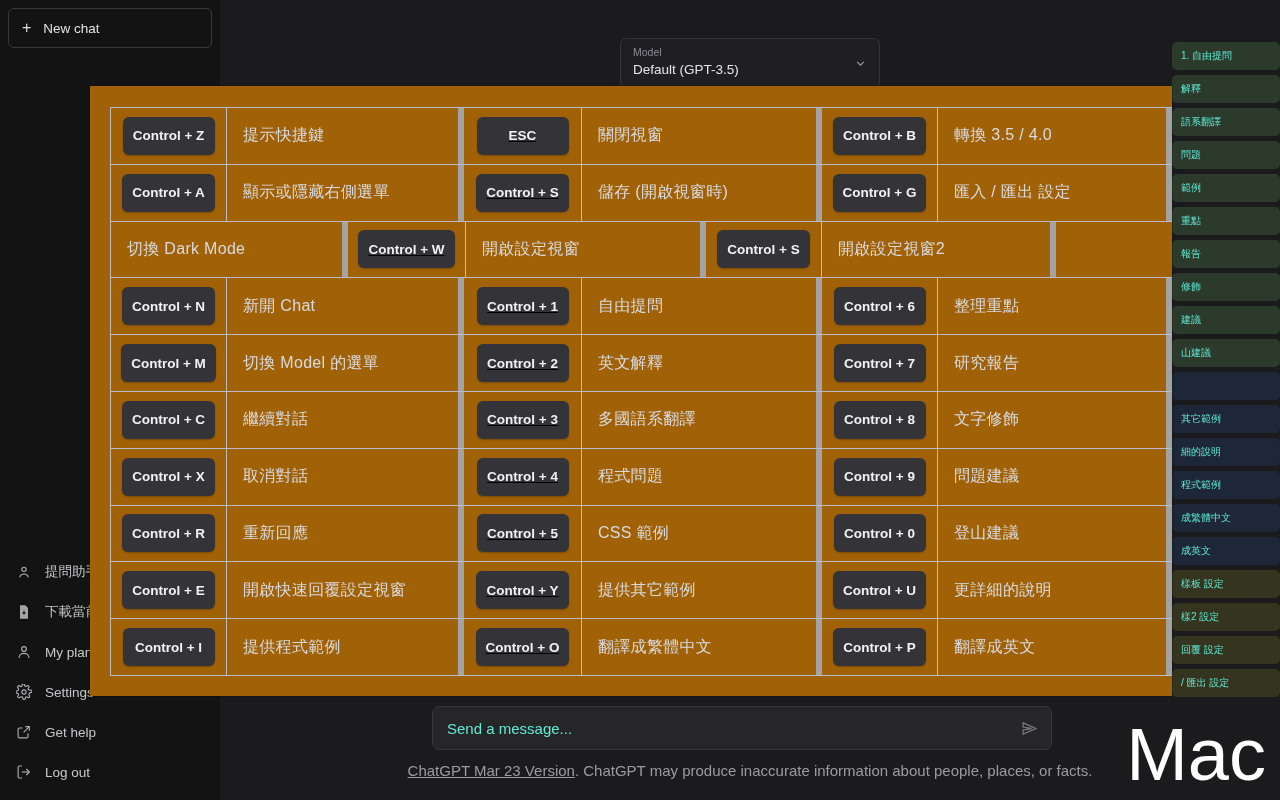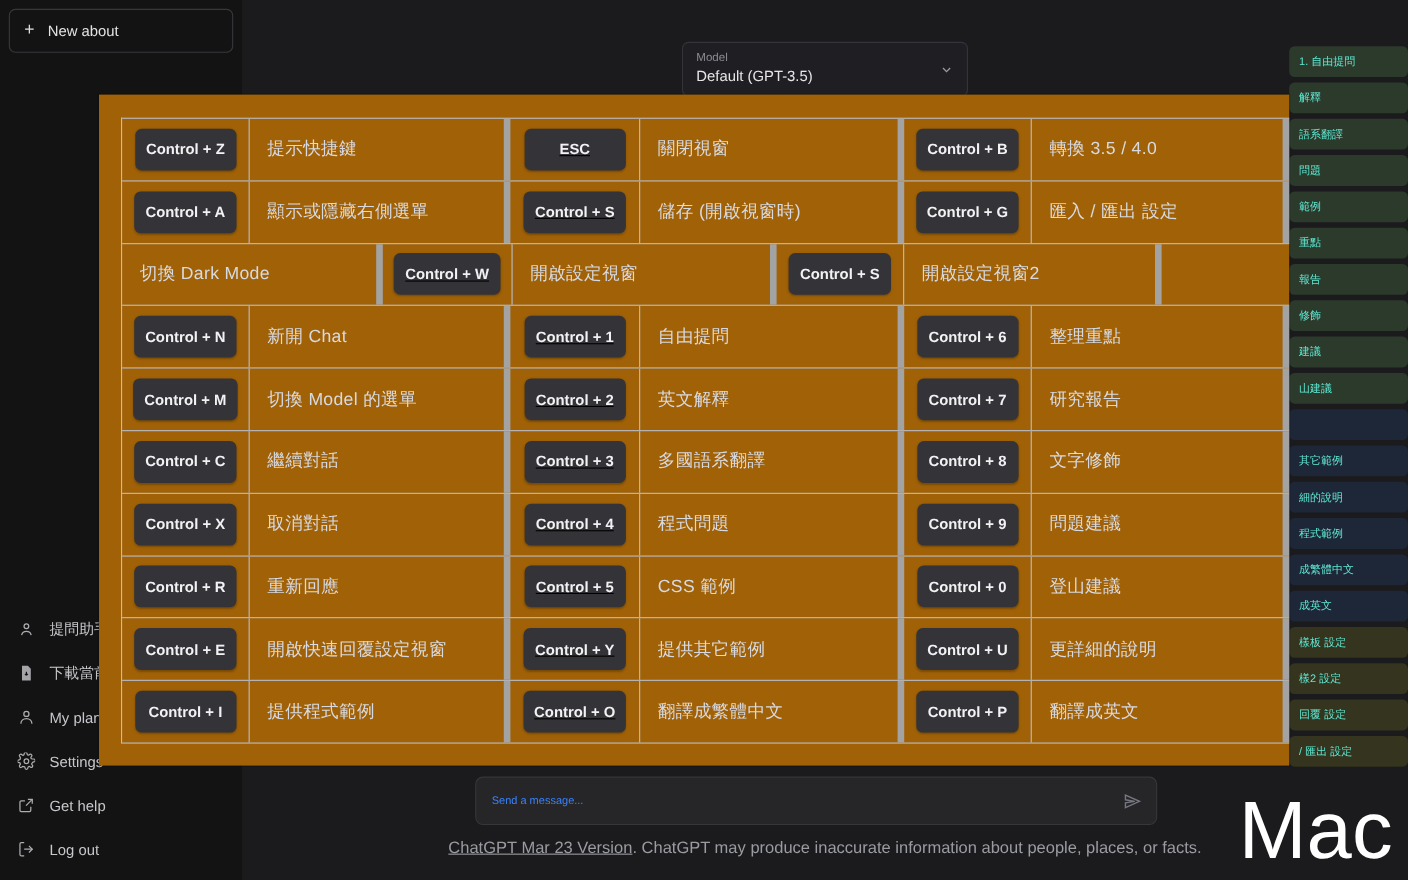--- a/index.html
+++ b/index.html
@@ -48,21 +48,21 @@
     position: absolute; right: 12px; top: 18px; width: 13px; height: 13px;
     color: #9a9ba1;
   }
   .model-chev svg { width: 13px; height: 13px; display: block; }
 
   .composer {
     position: absolute; left: 212px; top: 706px; width: 620px; height: 44px;
     background: #262629; border: 1px solid #36363b; border-radius: 7px;
     display: flex; align-items: center; padding: 0 14px;
   }
-  .composer .ph { color: #3b82f6; font-size: 10px; }
+  .composer .ph { color: #5eead4; font-size: 15px; }
   .send-ic { position: absolute; right: 13px; top: 13px; width: 17px; height: 17px; color: #76777e; }
   .send-ic svg { width: 17px; height: 17px; display: block; }
 
   .footnote {
     position: absolute; left: 0; right: 0; top: 762px; text-align: center;
     font-size: 15px; color: #9b9ca2;
   }
   .footnote a { color: #9b9ca2; text-decoration: underline; }
 
   
@@ -126,21 +126,21 @@
   }
 </style>
 </head>
 <body>
 
 <div id="root">
 
   <div class="sidebar">
     <div class="newchat">
       <span class="plus">+</span>
-      <span>New about</span>
+      <span>New chat</span>
     </div>
     <div class="sidebar-spacer"></div>
     <div class="sidebar-bottom" id="sidebar-bottom">
         <div class="side-item">
           <span class="ic">
             <svg viewBox="0 0 24 24" fill="none" stroke="currentColor" stroke-width="1.7">
               <circle cx="12" cy="8" r="3.2"></circle>
               <path d="M5.5 20c.8-3.4 3.4-5 6.5-5s5.7 1.6 6.5 5"></path>
             </svg>
           </span>

